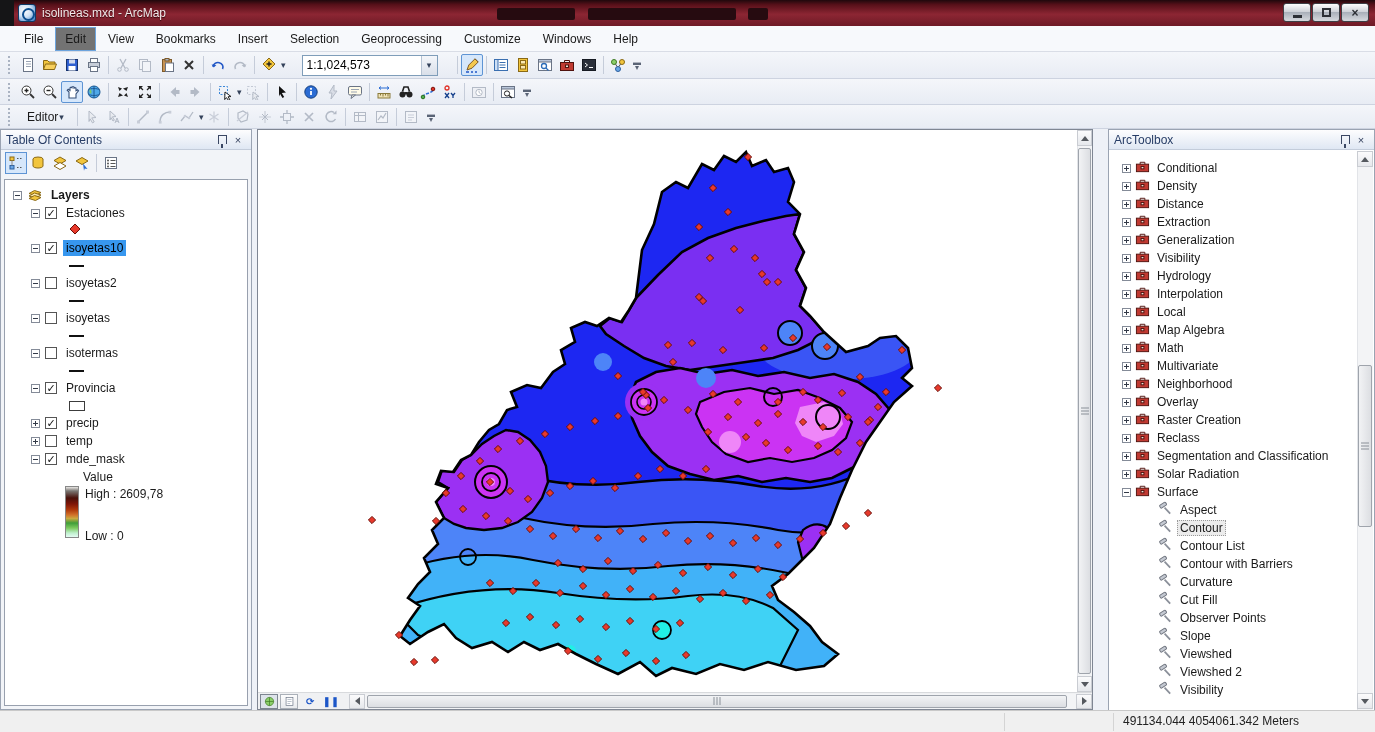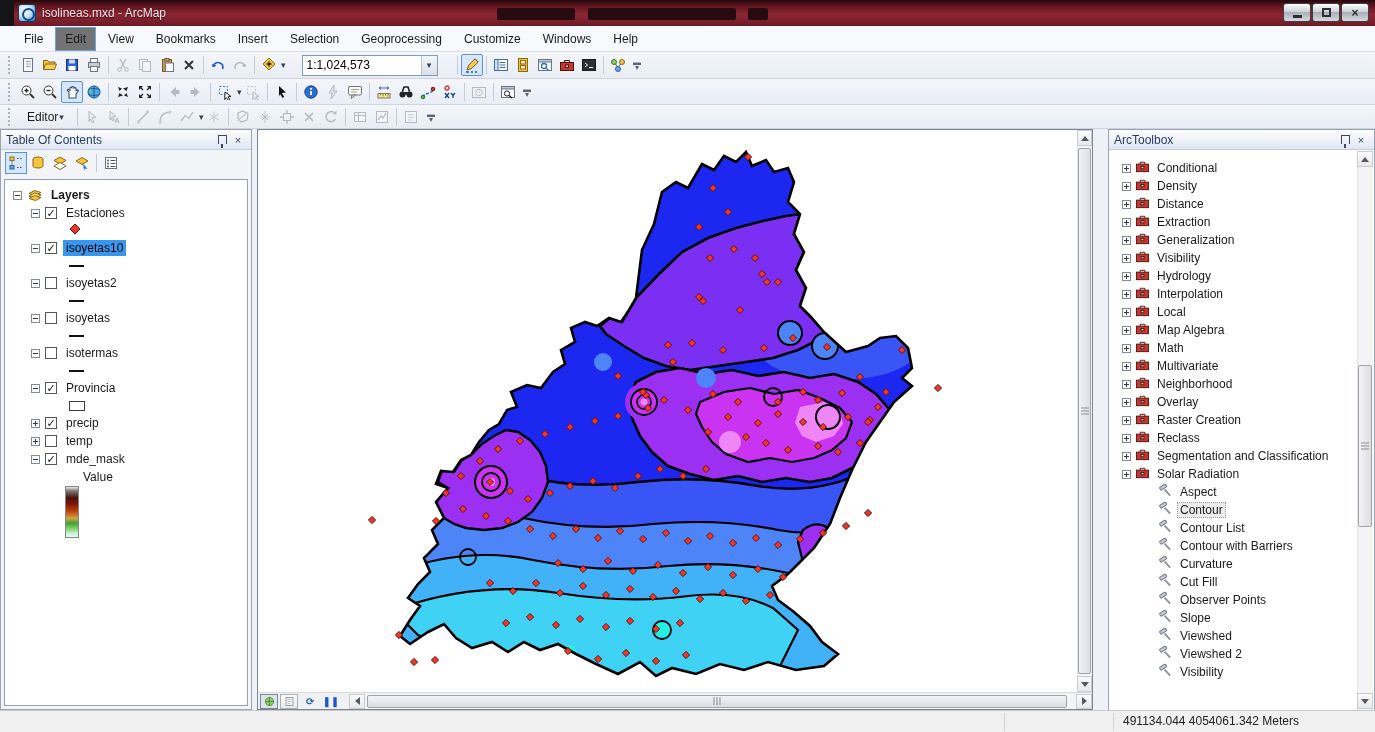--- a/index.html
+++ b/index.html
@@ -656,20 +656,24 @@
         <div class="trow" style="padding-left: 26px;">
           <span class="expander"></span>
           <span class="checkbox">✓</span>
           <span class="tlabel">mde_mask</span>
         </div>
         <div class="trow" style="padding-left: 78px;">
           <span>Value</span>
         </div>
         <div class="legend-wrap" style="padding-left: 60px; height: 58px;">
           <div class="ramp"></div>
+          <div class="legend-col">
+            <div>High : 2609,78</div>
+            <div>Low : 0</div>
+          </div>
         </div>
       </div>
   </div>
 
   <div id="map-view">
     <div id="map-canvas">
       <svg viewBox="0 0 819 562" width="819" height="562">
         <defs>
           <clipPath id="regclip">
               <path id="regshape" d="M378,168 L384,120 396,94 404,62 418,52 430,58 444,34 456,40 466,26 478,32 488,22 494,36 508,30 516,42 530,38 536,52 530,72 542,84 536,104 546,122 538,140 548,158 542,176 552,186 566,202 588,222 610,216 622,208 638,206 650,218 654,238 644,248 654,256 636,272 622,292 608,312 594,340 582,368 572,394 556,418 542,432 530,444 514,456 520,470 536,482 552,496 564,512 580,524 566,536 538,540 510,532 486,540 462,534 438,544 414,538 398,546 382,532 360,544 338,534 318,524 300,514 282,520 266,512 250,522 234,512 214,518 198,508 186,494 170,502 152,514 142,506 152,490 162,476 150,468 160,454 172,442 166,428 180,414 174,400 186,388 178,372 190,358 178,354 183,341 195,342 203,330 213,325 221,312 231,300 241,294 249,280 259,277 253,262 269,255 283,258 295,242 307,234 303,220 317,212 313,198 327,192 339,196 351,188 363,192 371,180 Z"></path>
@@ -1049,20 +1053,29 @@
         </div>
         <div class="atb-row">
           <span class="expander plus"></span>
           <span><svg viewBox="0 0 16 16">
               <rect x="1.5" y="5.5" width="13" height="8" fill="#c03a32" stroke="#50120e"></rect>
               <path d="M5.5 5.5V3.5h5v2" fill="none" stroke="#50120e"></path>
               <rect x="6.5" y="8" width="3" height="2.5" fill="#e8e2d6" stroke="#50120e"></rect>
             </svg></span>
           <span class="atb-label">Solar Radiation</span>
         </div>
+        <div class="atb-row">
+          <span class="expander"></span>
+          <span><svg viewBox="0 0 16 16">
+              <rect x="1.5" y="5.5" width="13" height="8" fill="#c03a32" stroke="#50120e"></rect>
+              <path d="M5.5 5.5V3.5h5v2" fill="none" stroke="#50120e"></path>
+              <rect x="6.5" y="8" width="3" height="2.5" fill="#e8e2d6" stroke="#50120e"></rect>
+            </svg></span>
+          <span class="atb-label">Surface</span>
+        </div>
         <div class="atb-row atb-sub">
           <span><svg viewBox="0 0 16 16">
               <path d="M7 7l6 6.5" stroke="#8a8f99" stroke-width="1.8"></path>
               <rect x="1.8" y="2.6" width="7.4" height="3.6" rx="1" fill="#c4c9d2" stroke="#70757f" transform="rotate(-33 5.5 4.5)"></rect>
             </svg></span>
           <span class="atb-label">Aspect</span>
         </div>
         <div class="atb-row atb-sub">
           <span><svg viewBox="0 0 16 16">
               <path d="M7 7l6 6.5" stroke="#8a8f99" stroke-width="1.8"></path>

